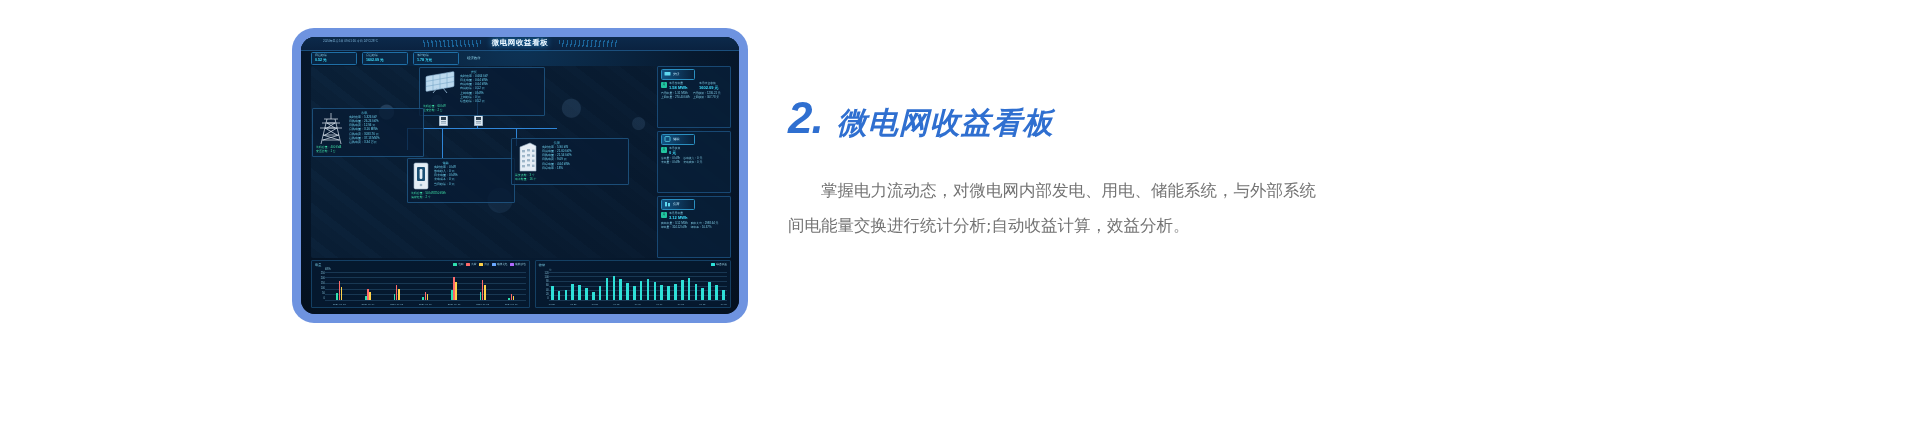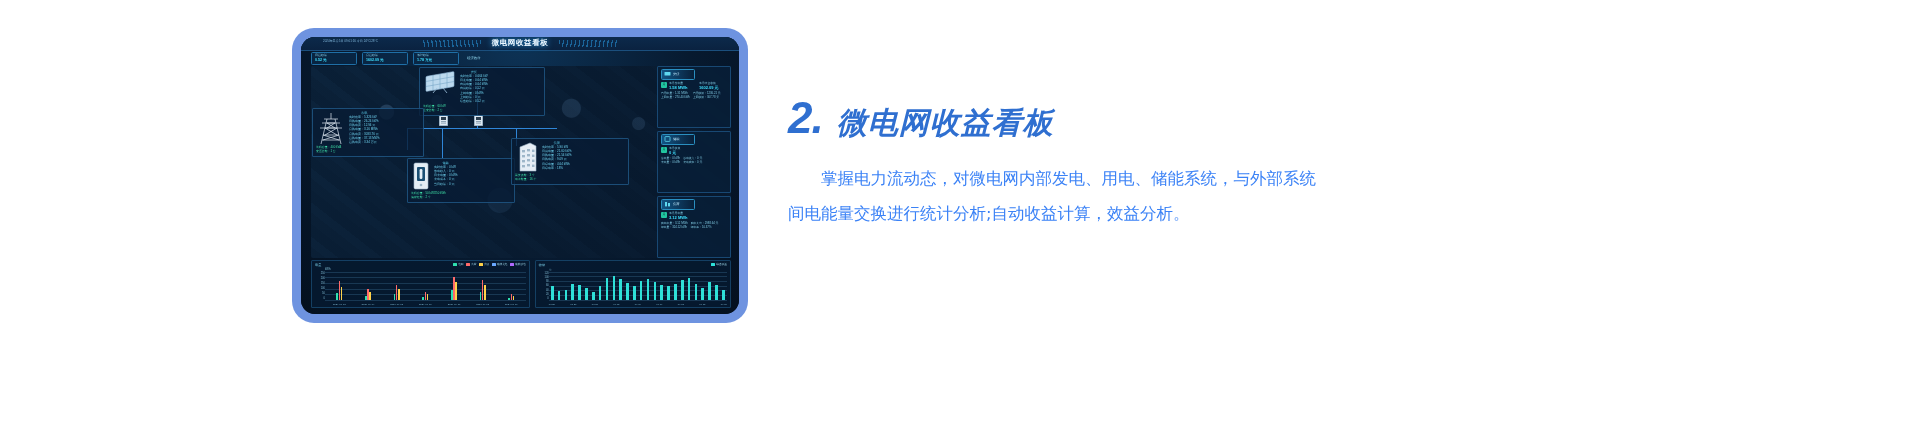--- a/index.html
+++ b/index.html
@@ -124,21 +124,21 @@
   .xax2{position:absolute;left:13px;right:3px;bottom:1px;display:flex;justify-content:space-between;
        font-size:2.4px;color:#7fb8d0;}
 
   
   #copy{position:absolute;left:788px;top:96px;width:530px;}
   .headline{display:flex;align-items:baseline;gap:14px;}
   .hl-num{font-size:44px;font-weight:bold;color:#2f6fd0;font-style:italic;
           letter-spacing:-1px;line-height:1;}
   .hl-text{font-size:30px;font-weight:bold;color:#2f6fd0;font-style:italic;
            letter-spacing:1px;line-height:1;}
-  .body-copy{margin-top:22px;font-size:16.5px;line-height:2.1;color:#3b82f6;text-indent:2em;
+  .body-copy{margin-top:34px;font-size:16.5px;line-height:2.1;color:#737373;text-indent:2em;
              font-family:"DejaVu Sans","Liberation Sans",sans-serif;}
 </style>
 </head>
 <body>
 
 <div id="device-frame">
   <div id="device-screen">
     <div class="dash">
 
       <div class="topbar">

